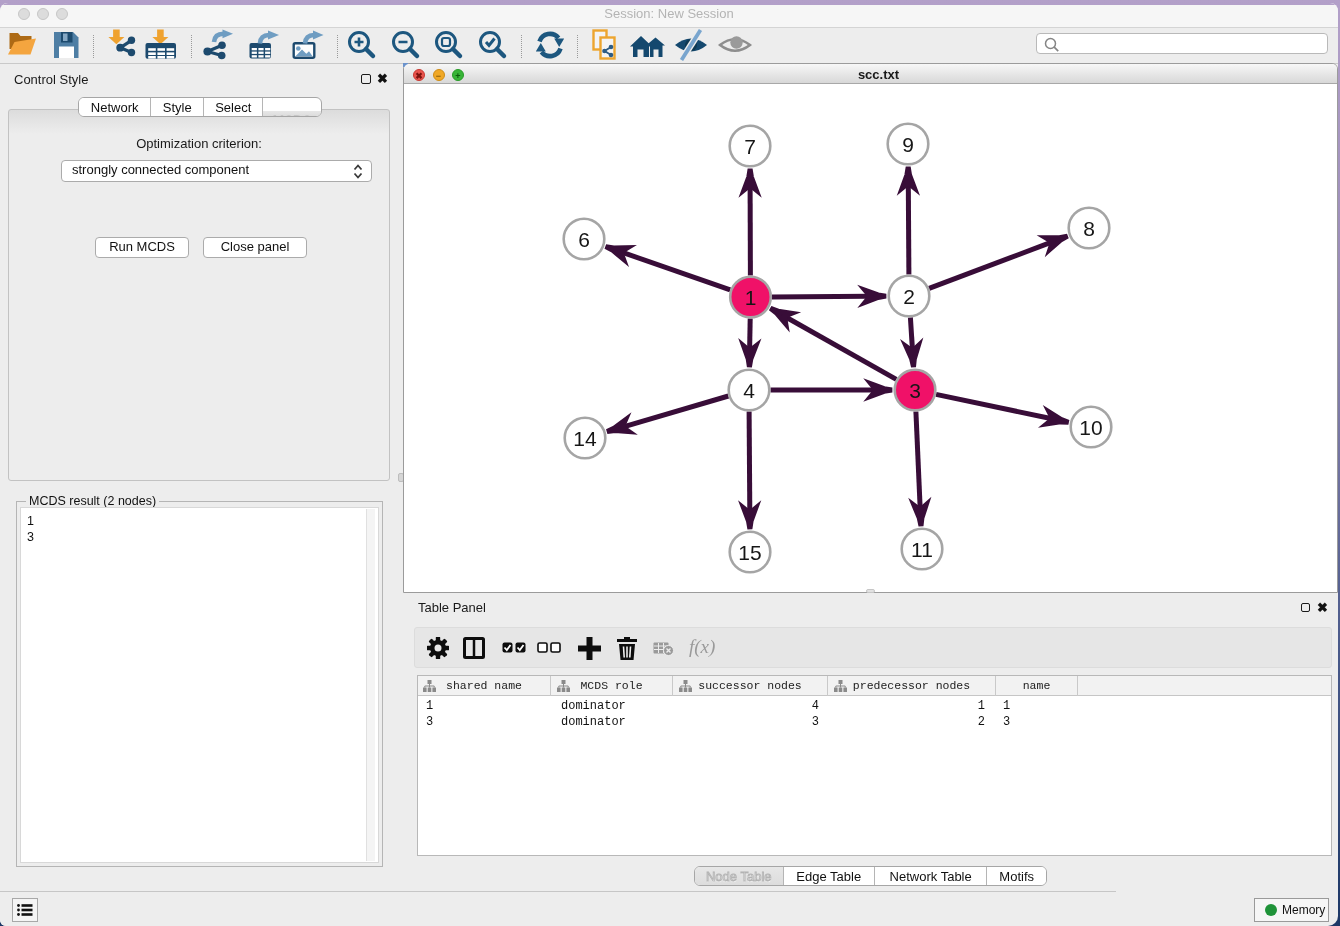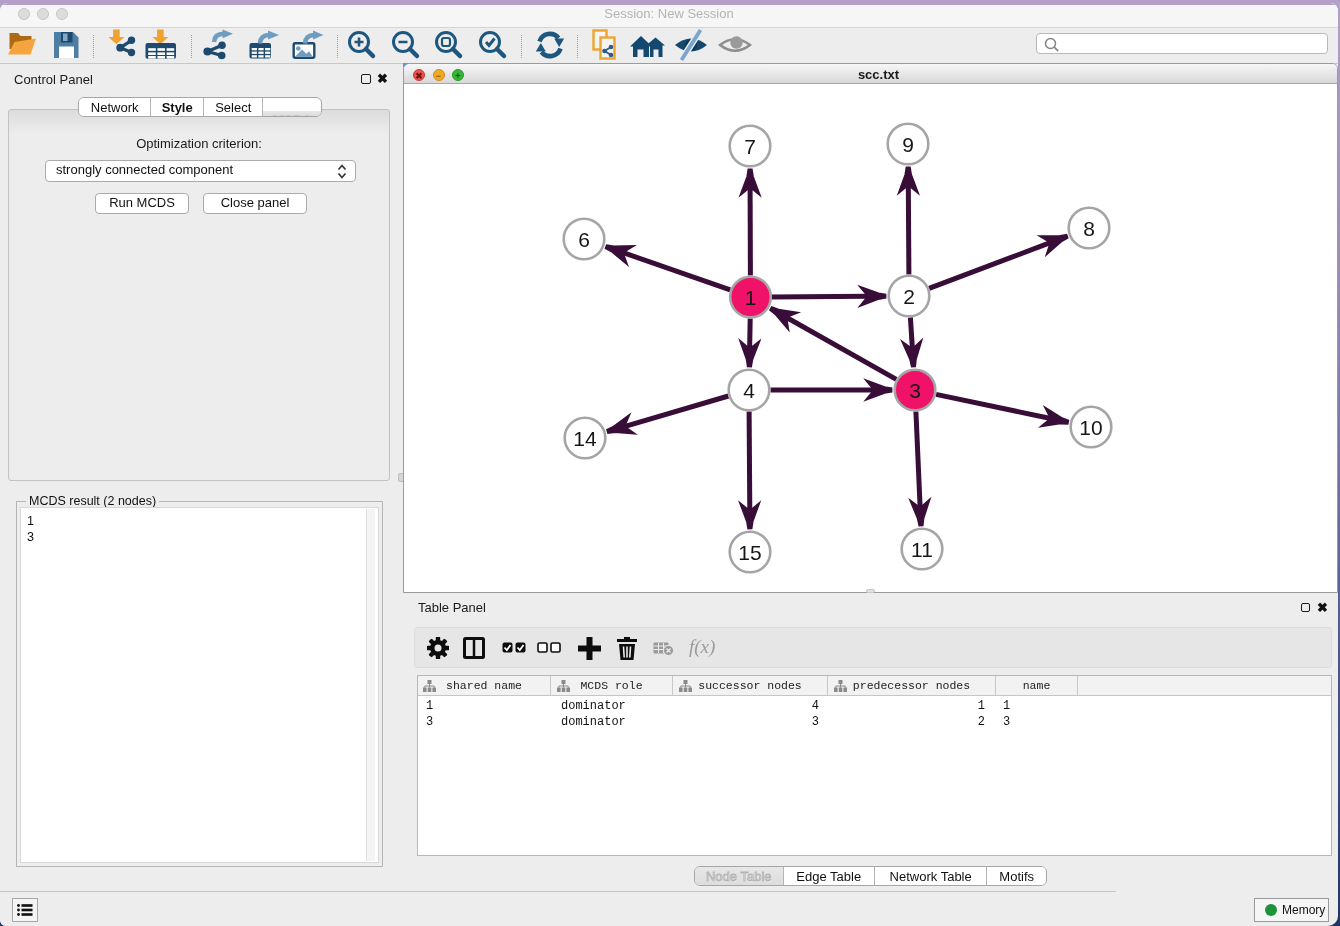--- a/index.html
+++ b/index.html
@@ -18,22 +18,22 @@
 
 #cp-header { position:absolute; left:0; top:59px; width:392px; height:35px; }
 #cp-title { position:absolute; left:14px; top:10px; font-size:13px; color:#1a1a1a; }
 
 .tabstrip { position:absolute; z-index:5; display:flex; height:20px; border:1px solid #a6a6a6; border-radius:6px; overflow:hidden; background:#fff; }
 .tab { font-size:13px; color:#111; text-align:center; line-height:19px; border-right:1px solid #b5b5b5; background:#fff; }
 .tab:last-child { border-right:none; }
 .tab.sel { background:linear-gradient(#e7e7e7,#dcdcdc); color:#fdfdfd; -webkit-text-stroke:0.9px #b3b3b3; text-shadow:0 1px 1px #fff; }
 #cp-box { position:absolute; left:8px; top:106px; width:382px; height:372px; border:1px solid #c2c2c2; border-radius:3px; background:linear-gradient(#dcdcdc 0px, #ededed 24px); }
 #opt-label { position:absolute; left:0; top:26px; width:100%; text-align:center; font-size:13px; color:#1a1a1a; }
-#opt-select { position:absolute; left:36px; top:50px; width:311px; height:22px; background:#fff; border:1px solid #ababab; border-radius:4px; font-size:13px; color:#111; line-height:17px; padding-left:10px; }
-.btn { position:absolute; height:21px; background:#fff; border:1px solid #ababab; border-radius:4px; font-size:13px; color:#111; text-align:center; line-height:18px; }
+#opt-select { position:absolute; left:52px; top:50px; width:311px; height:22px; background:#fff; border:1px solid #ababab; border-radius:4px; font-size:13px; color:#111; line-height:17px; padding-left:10px; }
+.btn { position:absolute; height:21px; background:#fff; border:1px solid #ababab; border-radius:4px; font-size:13px; color:#111; text-align:center; line-height:18px;margin-top:44px; }
 
 #mcds-box { position:absolute; left:16px; top:498px; width:367px; height:366px; border:1px solid #b5b5b5; }
 #mcds-legend { position:absolute; left:9px; top:-8px; background:#ededed; font-size:12.5px; color:#111; padding:0 3px; }
 #mcds-text { position:absolute; left:3px; top:5px; width:359px; height:356px; background:#fff; border:1px solid #d8d8d8; font-size:12.5px; color:#111; line-height:15.5px; padding:6px 0 0 6px; }
 #mcds-sb { position:absolute; right:3px; top:1px; width:9px; height:352px; background:#f4f4f4; border-left:1px solid #e0e0e0; }
 
 #vsplit-handle { position:absolute; left:398px; top:470px; width:6px; height:9px; background:#d6d6d6; border:1px solid #bdbdbd; border-radius:2px; }
 
 #netwin { position:absolute; left:403px; top:60px; width:935px; height:530px; border:1px solid #9b9b9b; border-radius:6px 6px 0 0; background:#fff; }
 #net-titlebar { position:absolute; left:0; top:0; width:933px; height:20px; background:linear-gradient(#f7f7f7,#d8d8d8); border-bottom:1px solid #a8a8a8; border-radius:5px 5px 0 0; }
@@ -210,27 +210,27 @@
         <circle cx="18.5" cy="13.5" r="6.2" fill="#9a9a9a"></circle>
       </svg>
     <div id="searchbox">
         <svg style="position:absolute;left:7px;top:3px;" width="16" height="16" viewBox="0 0 16 16">
           <circle cx="6.5" cy="6.5" r="5" fill="none" stroke="#858585" stroke-width="1.5"></circle>
           <line x1="10.2" y1="10.2" x2="14.2" y2="14.2" stroke="#858585" stroke-width="1.7"></line>
         </svg>
       </div>
   </div>
   <div id="cp-header">
-    <div id="cp-title">Control Panel</div>
+    <div id="cp-title">Control Style</div>
     <div style="position:absolute;left:361px;top:12px;width:10px;height:10px;border:1.5px solid #1a1a1a;border-radius:2px;"></div>
       <div style="position:absolute;left:377px;top:9px;font-size:13px;font-weight:bold;color:#111;">✖</div>
   </div>
   <div class="tabstrip" style="left:78px; top:94px; width:244px;">
     <div class="tab" style="width:73px;">Network</div>
-    <div class="tab" style="width:53px;font-weight:bold;">Style</div>
+    <div class="tab" style="width:53px;">Style</div>
     <div class="tab" style="width:60px;">Select</div>
     <div class="tab sel" style="width:58px;margin-top:13px;">MCDS</div>
   </div>
   <div id="cp-box">
     <div id="opt-label">Optimization criterion:</div>
     <div id="opt-select">strongly connected component<svg style="position:absolute;right:8px;top:3px;" width="10" height="15" viewBox="0 0 10 15">
           <path d="M1.5 5.5 L5 1.5 L8.5 5.5" fill="none" stroke="#3a3a3a" stroke-width="1.8"></path>
           <path d="M1.5 9.5 L5 13.5 L8.5 9.5" fill="none" stroke="#3a3a3a" stroke-width="1.8"></path>
         </svg></div>
     <div class="btn" style="left:86px; top:83px; width:94px;">Run MCDS</div>

